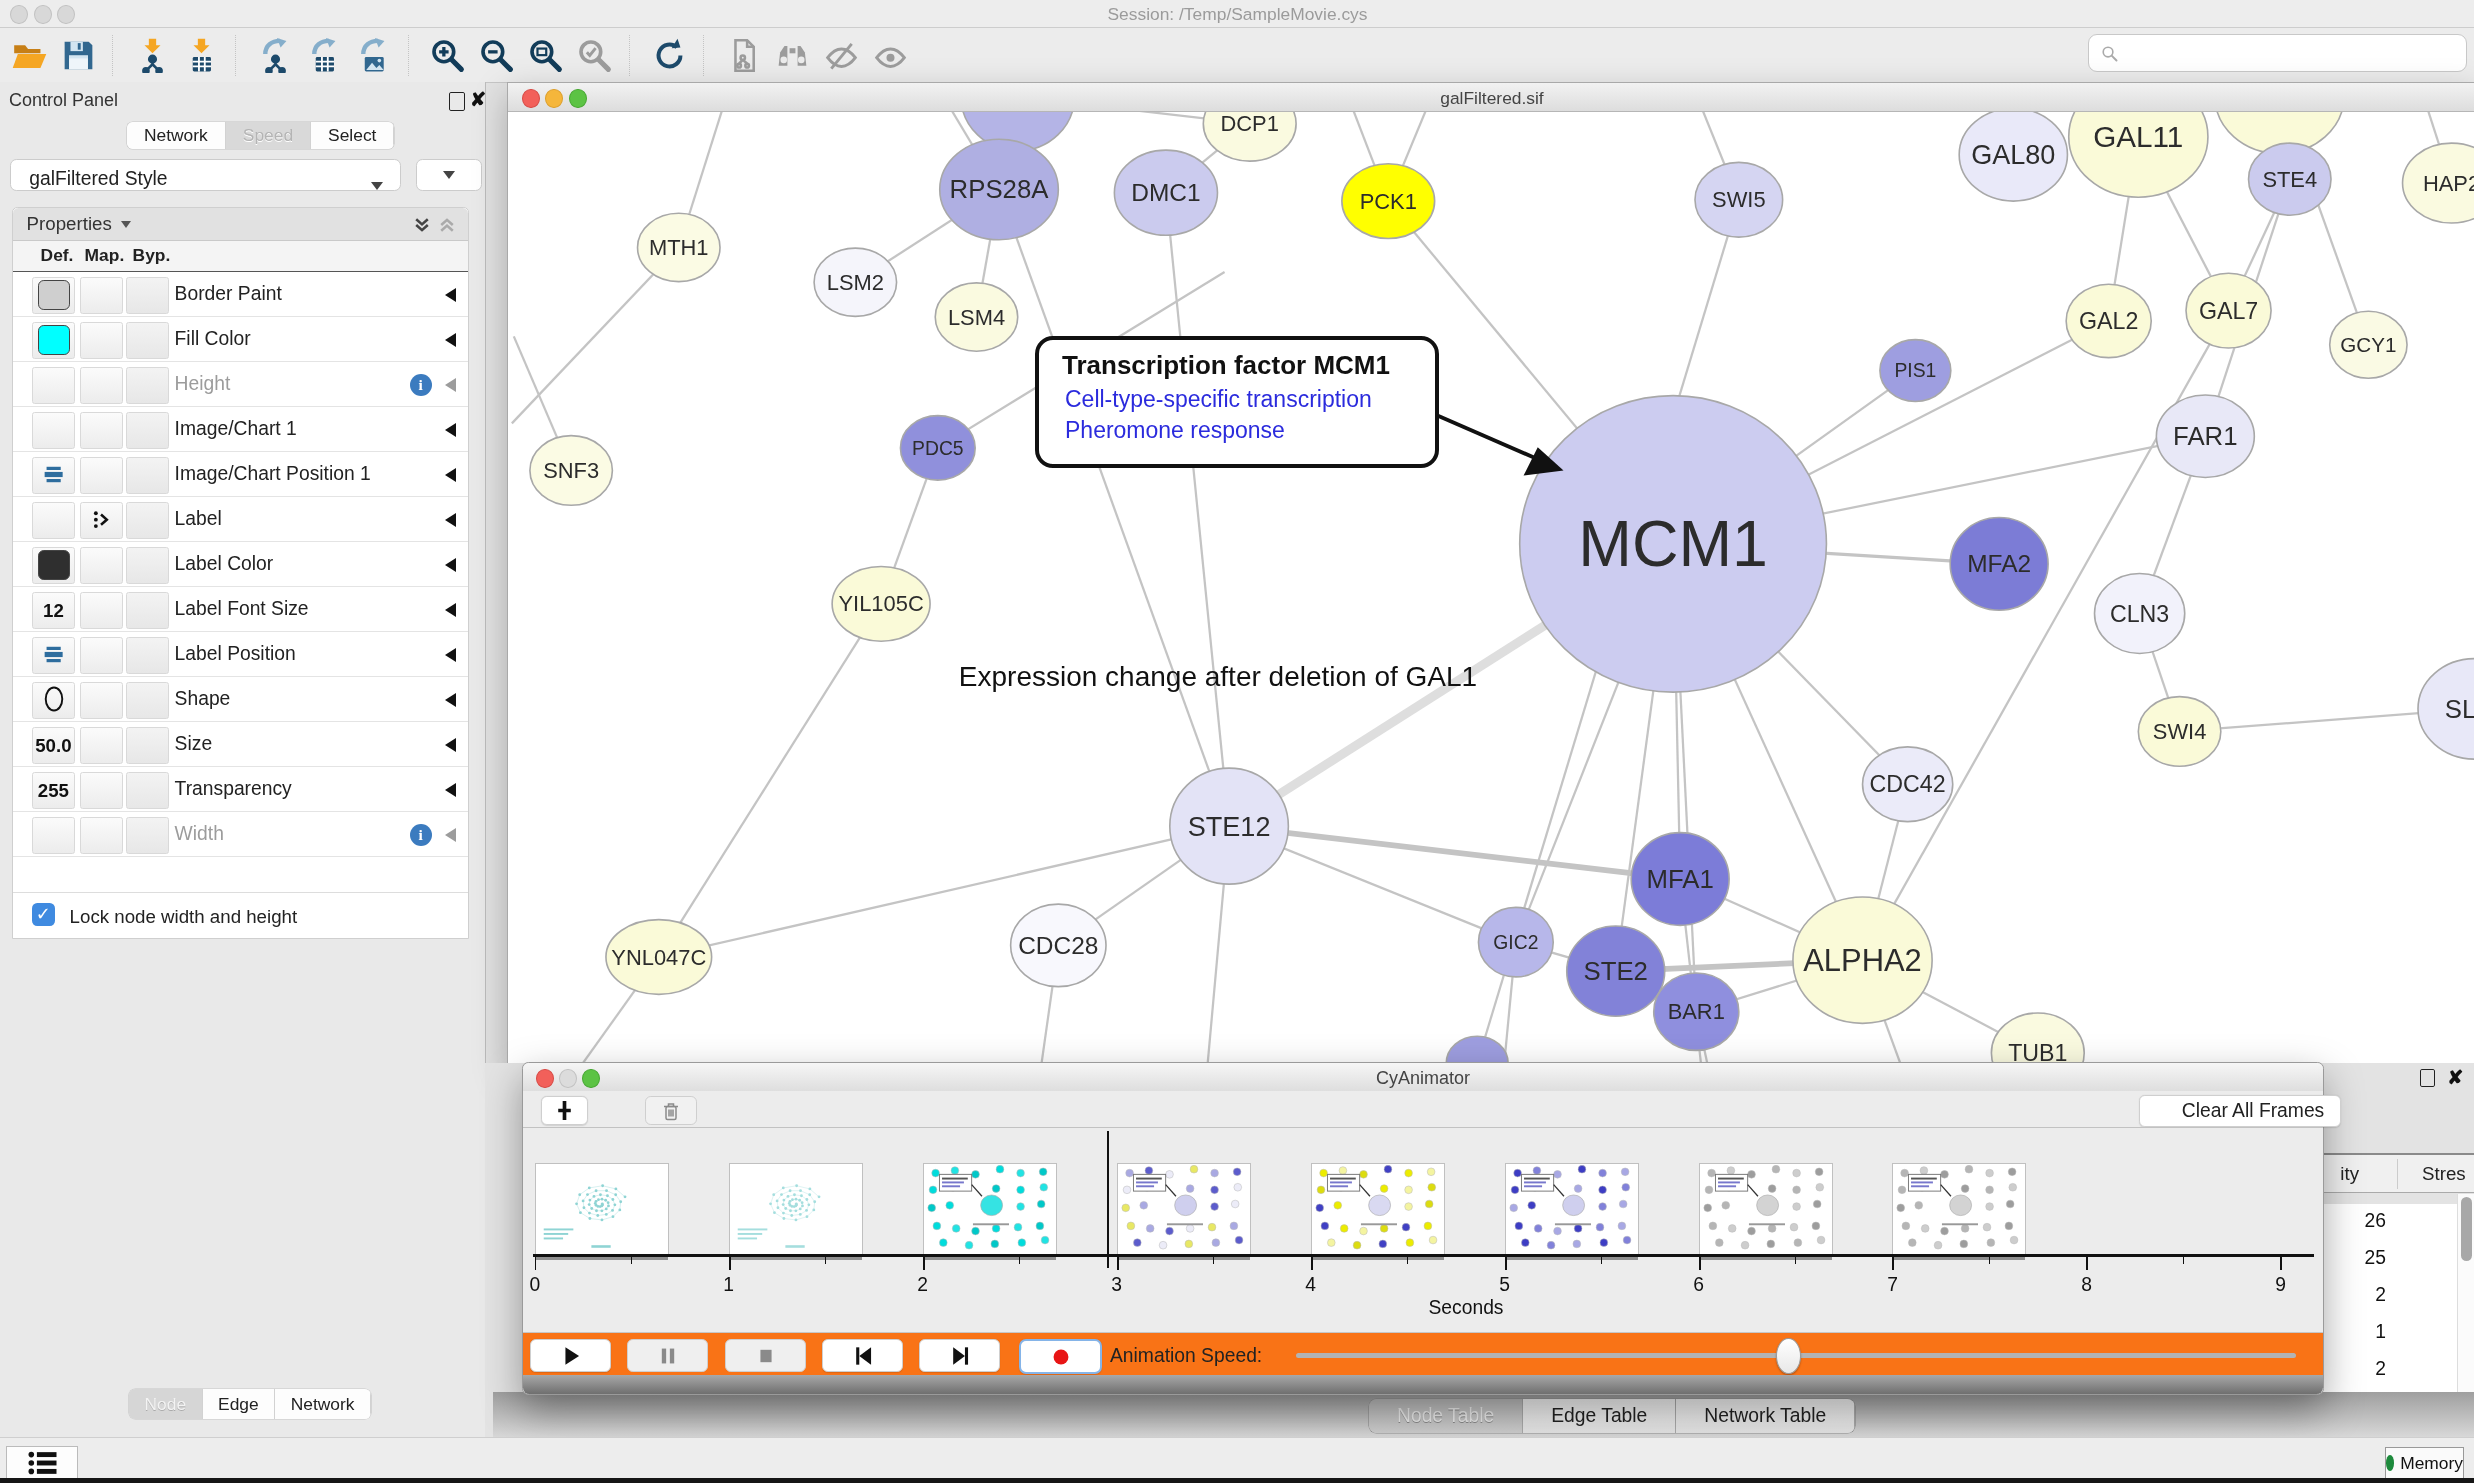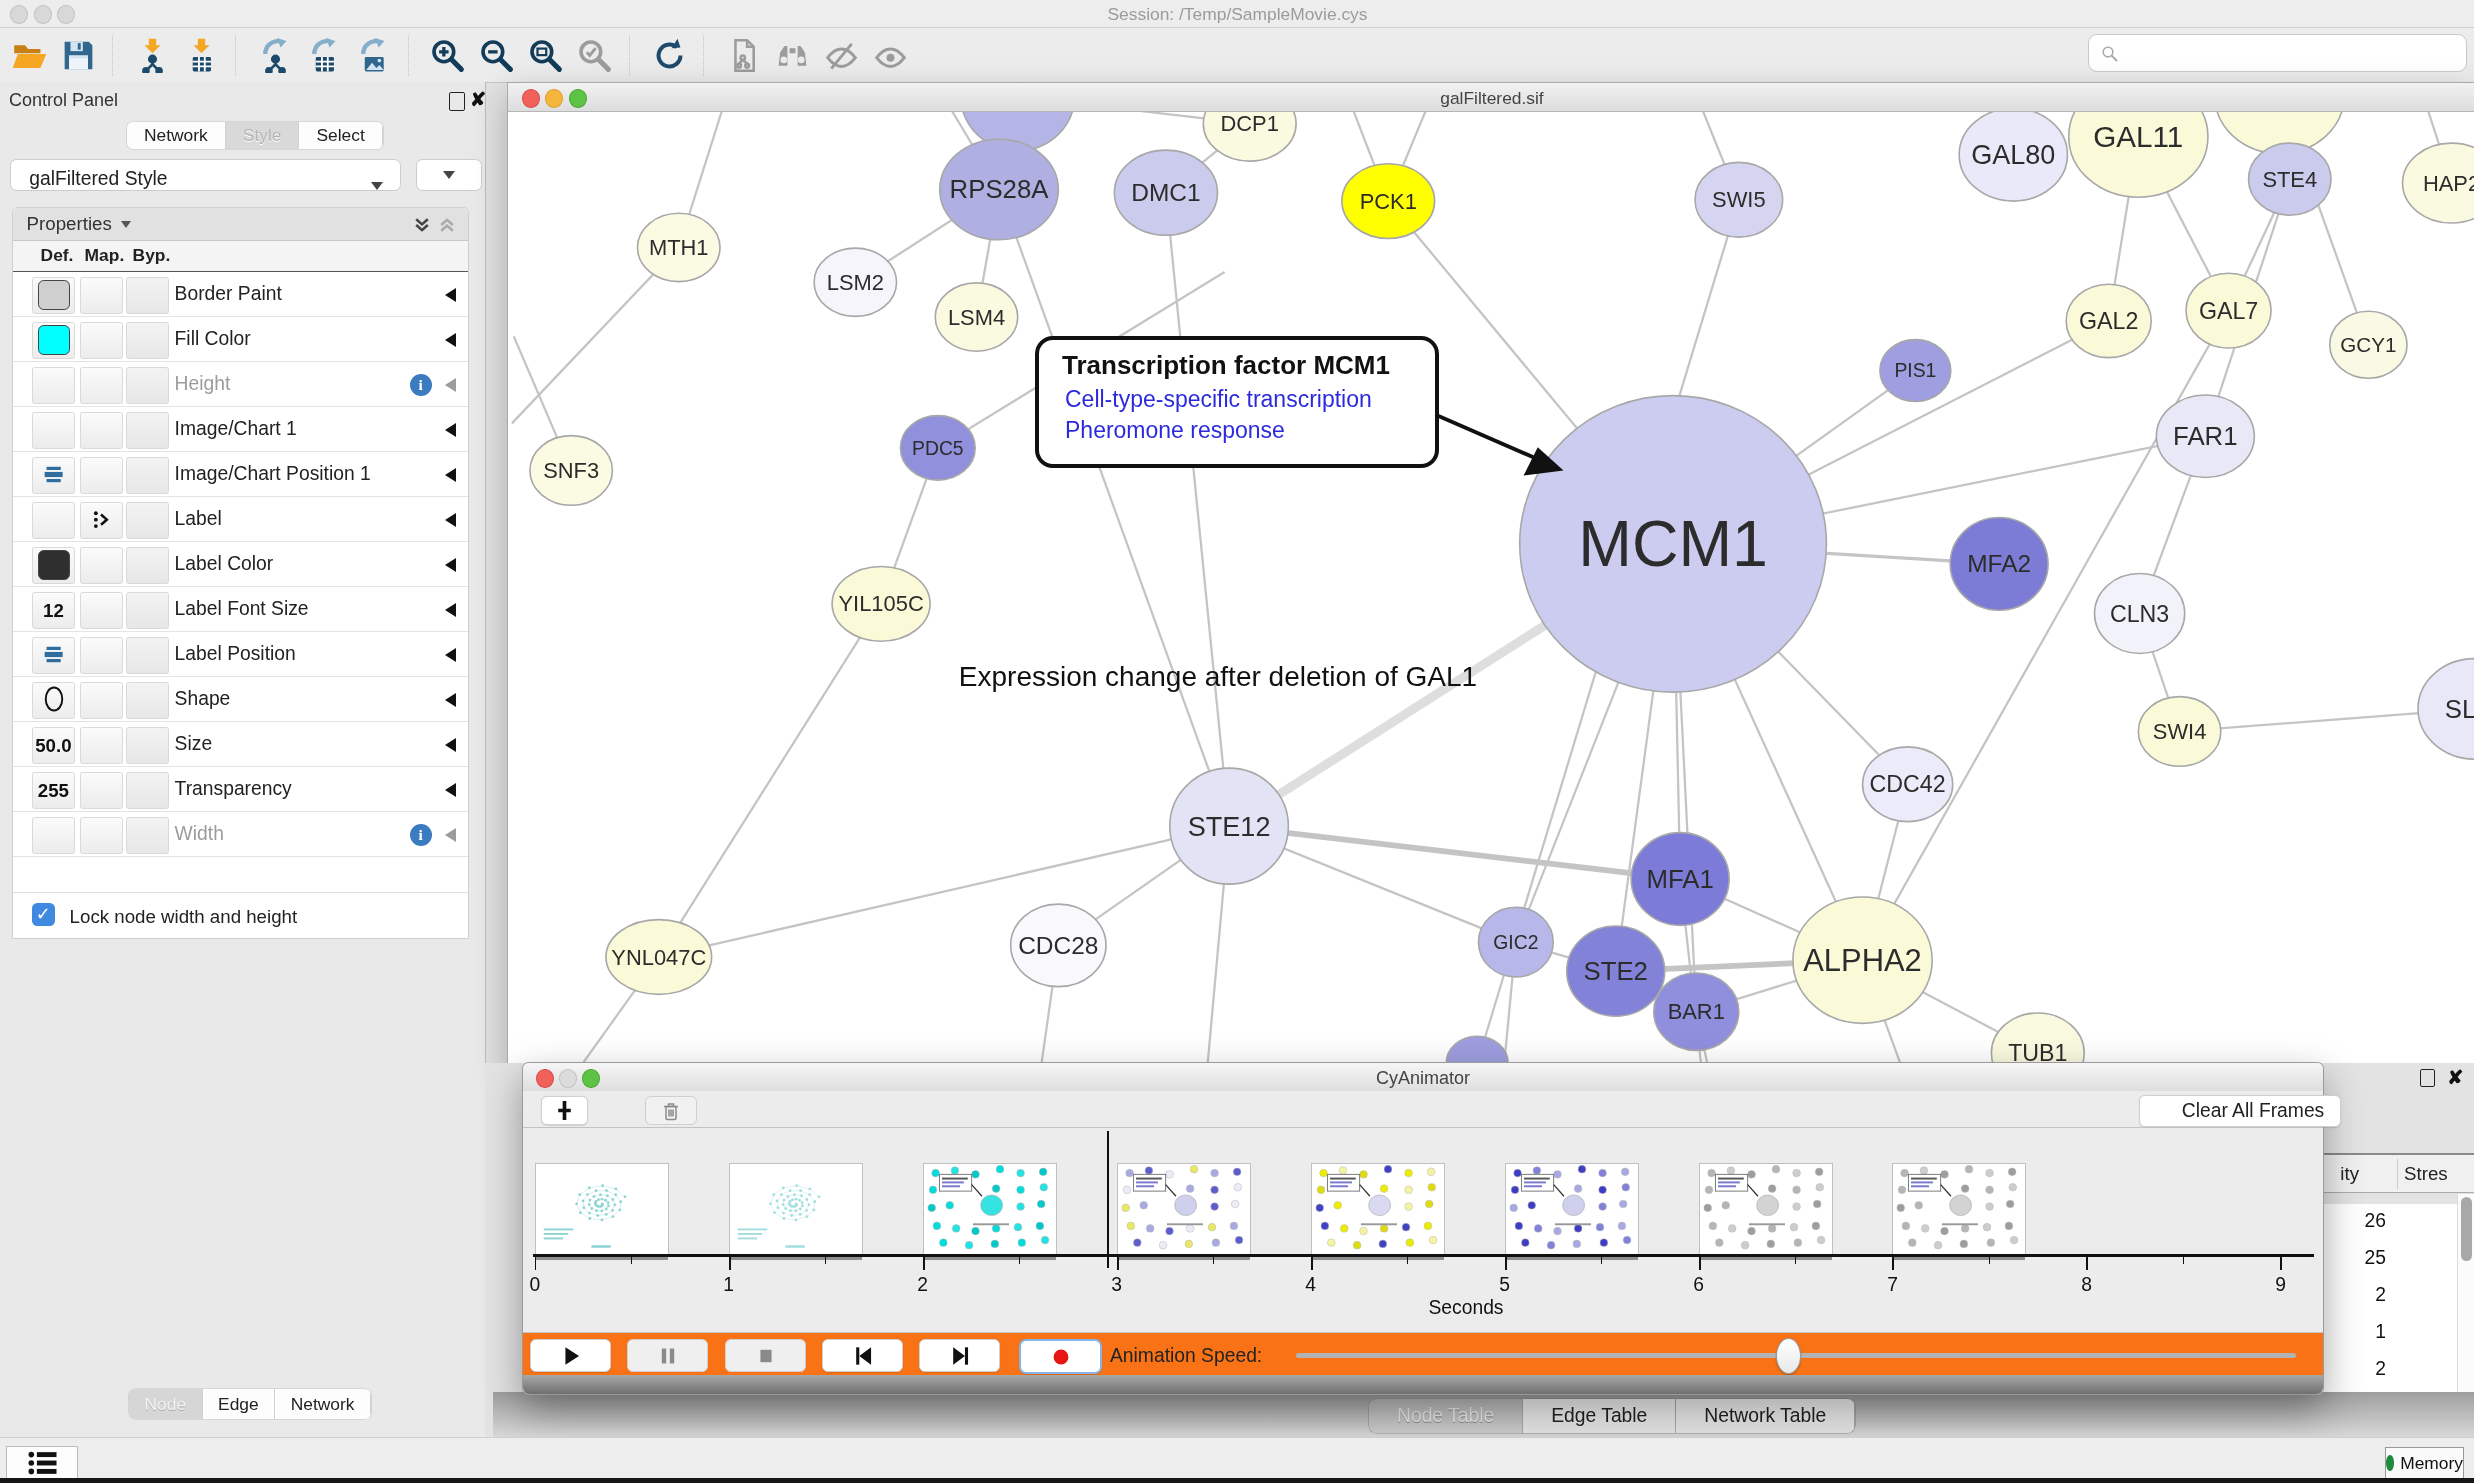--- a/index.html
+++ b/index.html
@@ -73,21 +73,21 @@
 
   
   #table-panel{left:485px;top:1063px;width:1990px;height:374px;background:#e3e3e3;}
   #results{position:absolute;left:1837px;top:0;width:153px;height:374px;background:#e3e3e3;}
   #rp-float{position:absolute;right:40px;top:6.4px;width:13px;height:15.5px;border:1.9px solid #222;border-radius:1.9px;}
   #rp-close{position:absolute;right:11.6px;top:2.6px;font-size:19.3px;font-weight:bold;color:#111;}
   #rp-headline{position:absolute;left:0;top:90px;width:100%;height:1.9px;background:#8a8a8a;}
   #rp-header{position:absolute;left:0;top:92px;width:100%;height:37px;background:#f0f0f0;border-bottom:1.3px solid #aaa;}
   #rp-header .h{position:absolute;top:7.7px;font-size:18.7px;color:#222;}
   #rp-h1{left:0;width:37px;text-align:right;}
-  #rp-h2{left:82px;}
+  #rp-h2{left:100px;}
   #rp-vline{position:absolute;left:75px;top:3.9px;width:1.3px;height:30px;background:#ccc;}
   #rp-rows{position:absolute;left:0;top:141px;width:135px;height:243px;background:#fff;}
   .rp-row{position:relative;height:37px;}
   .rp-row span{position:absolute;left:9px;top:6.4px;width:55px;text-align:right;font-size:19.3px;color:#111;}
   #rp-scroll{position:absolute;left:135px;top:131px;width:17.4px;height:243px;background:#fbfbfb;border-left:0.6px solid #ddd;}
   #rp-thumb{position:absolute;left:2.6px;top:3.2px;width:11.6px;height:64px;background:#a8a8a8;border-radius:5.8px;}
   #tabstrip{position:absolute;left:8px;top:329px;width:100%;height:45px;background:linear-gradient(#9f9f9f,#d8d8d8);}
   #table-tabs{position:absolute;left:876px;top:7px;height:34px;display:flex;border-radius:7.7px;overflow:hidden;box-shadow:0 0 0 0.6px #8f8f8f;}
   #table-tabs .tab{font-size:19.3px;padding:0 28px;background:linear-gradient(#f6f6f6,#e3e3e3);border-right:0.6px solid #aaa;}
   #table-tabs .tab.sel{background:linear-gradient(#bdbdbd,#cdcdcd);color:#ececec;text-shadow:0 0.6px 0.6px #8a8a8a;}
@@ -292,21 +292,21 @@
       <input id="search-input" placeholder="" style="">
     </div>
   </div>
 
   <div class="abs" id="control-panel">
     <div id="cp-title">Control Panel</div>
     <div id="cp-float"></div>
     <div id="cp-close">✘</div>
     <div id="cp-tabs">
         <div class="tab">Network</div>
-        <div class="tab sel">Style</div>
+        <div class="tab sel">Speed</div>
         <div class="tab">Select</div>
       </div>
     <div id="style-combo">
       <span class="txt">galFiltered Style</span>
       <span class="caret"></span>
     </div>
     <div id="style-menu-btn">
         <span class="caret"></span>
       </div>
 

